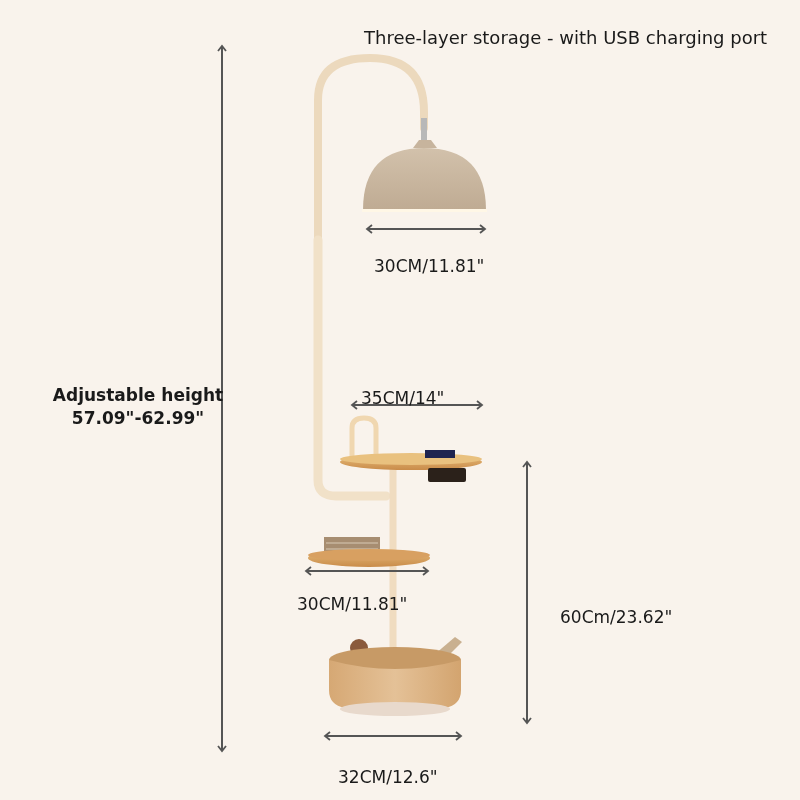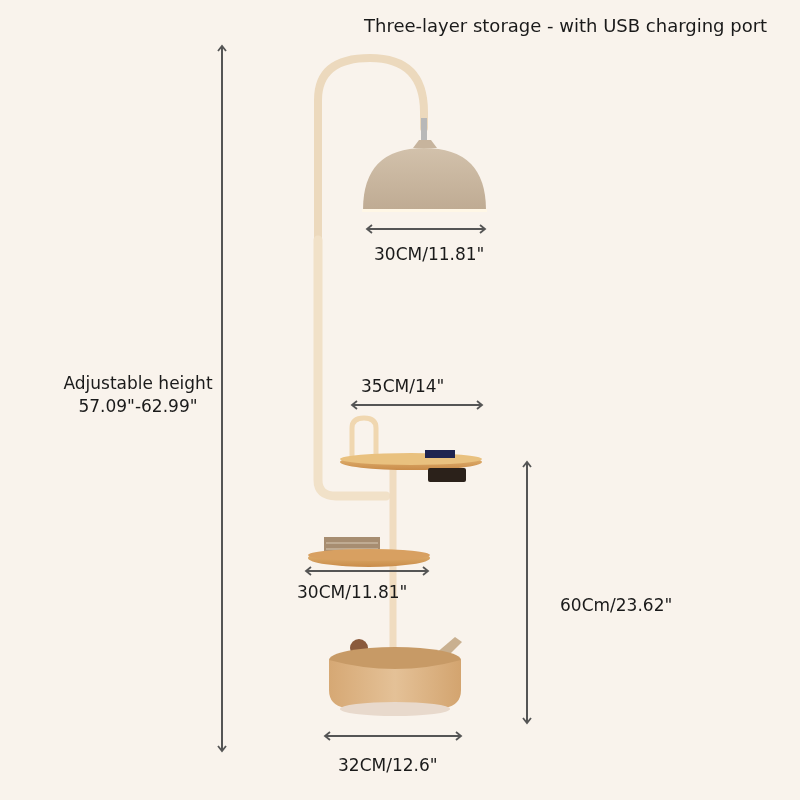--- a/index.html
+++ b/index.html
@@ -3,23 +3,23 @@
 <meta charset="utf-8">
 <style>
   html, body { margin: 0; padding: 0; }
   body {
     width: 800px; height: 800px; overflow: hidden;
     background: #f9f3ec;
     position: relative;
     font-family: "DejaVu Sans", sans-serif;
     color: #1a1a1a;
   }
-  .txt { position: absolute; white-space: nowrap; font-size: 17px; line-height: 22px; }
+  .txt { position: absolute; white-space: nowrap; font-size: 17px; line-height: 22px; margin-top: 12px; }
   .title { left: 364px; top: 15px; font-size: 18px; }
-  .adj { left: 30px; top: 372px; width: 216px; text-align: center; font-size: 17px; line-height: 23px; white-space: normal; }
+  .adj { left: 30px; top: 372px; width: 216px; text-align: center; font-size: 17px; line-height: 23px; white-space: normal; font-weight: bold; }
   .adj div { white-space: nowrap; }
   #art { position: absolute; left: 0; top: 0; }
 </style>
 </head>
 <body>
 
 <svg id="art" width="800" height="800" viewBox="0 0 800 800">
   <defs>
     <linearGradient id="shadeGrad" x1="0" y1="0" x2="0" y2="1">
       <stop offset="0" stop-color="#d2c1ab"></stop>

